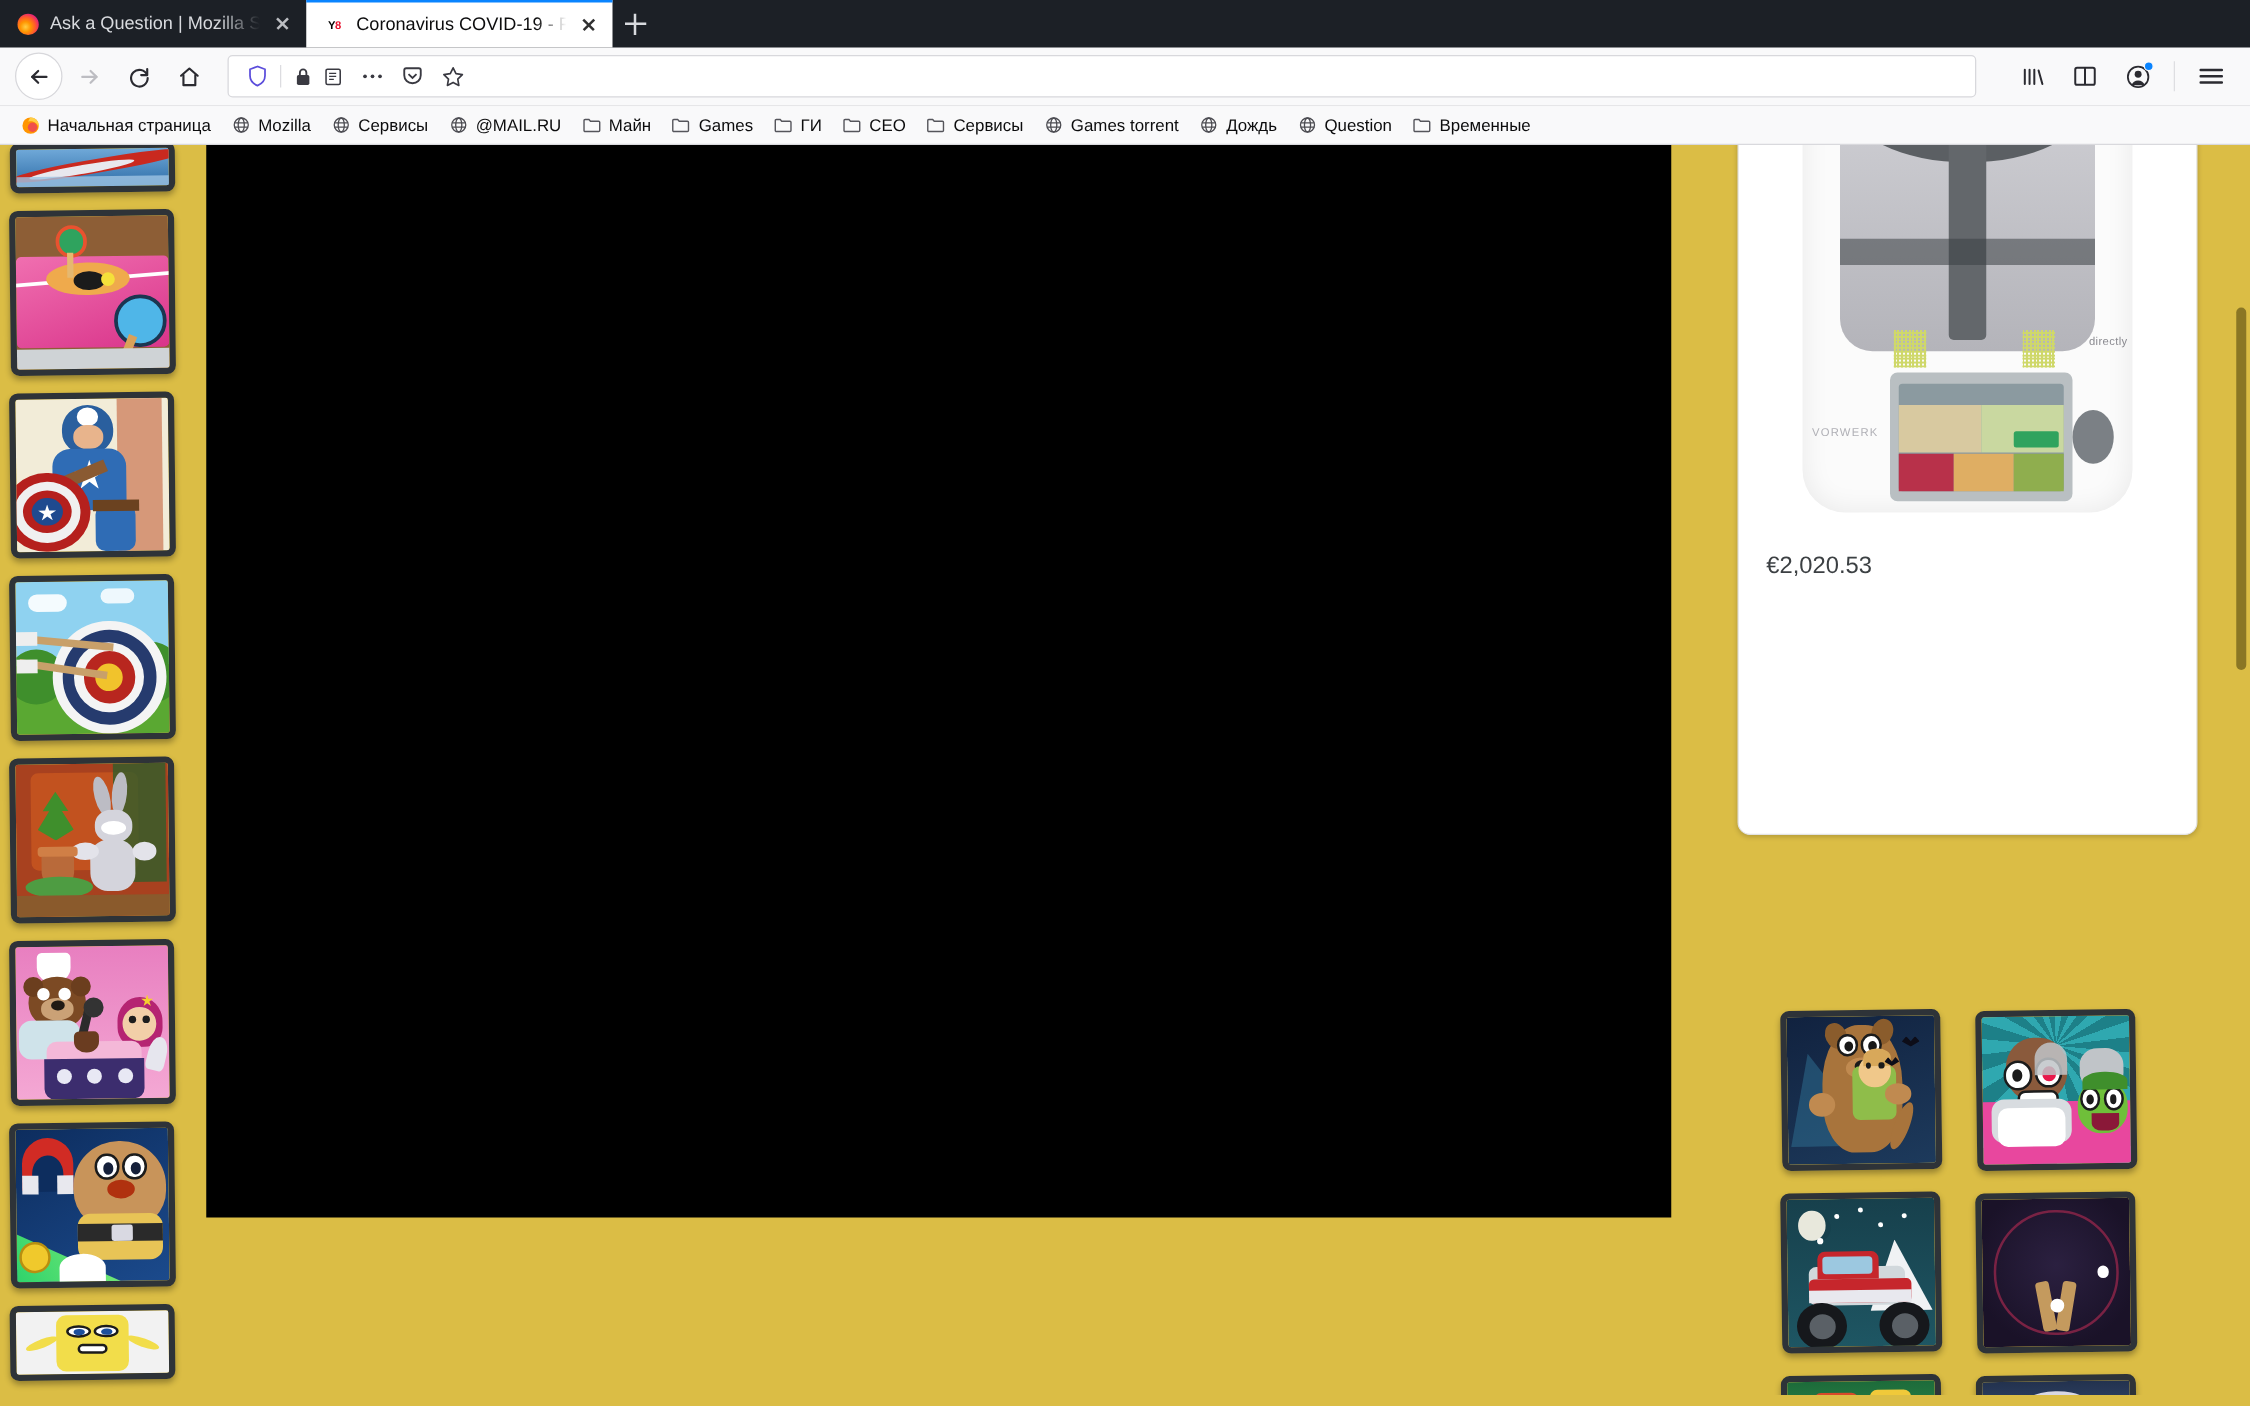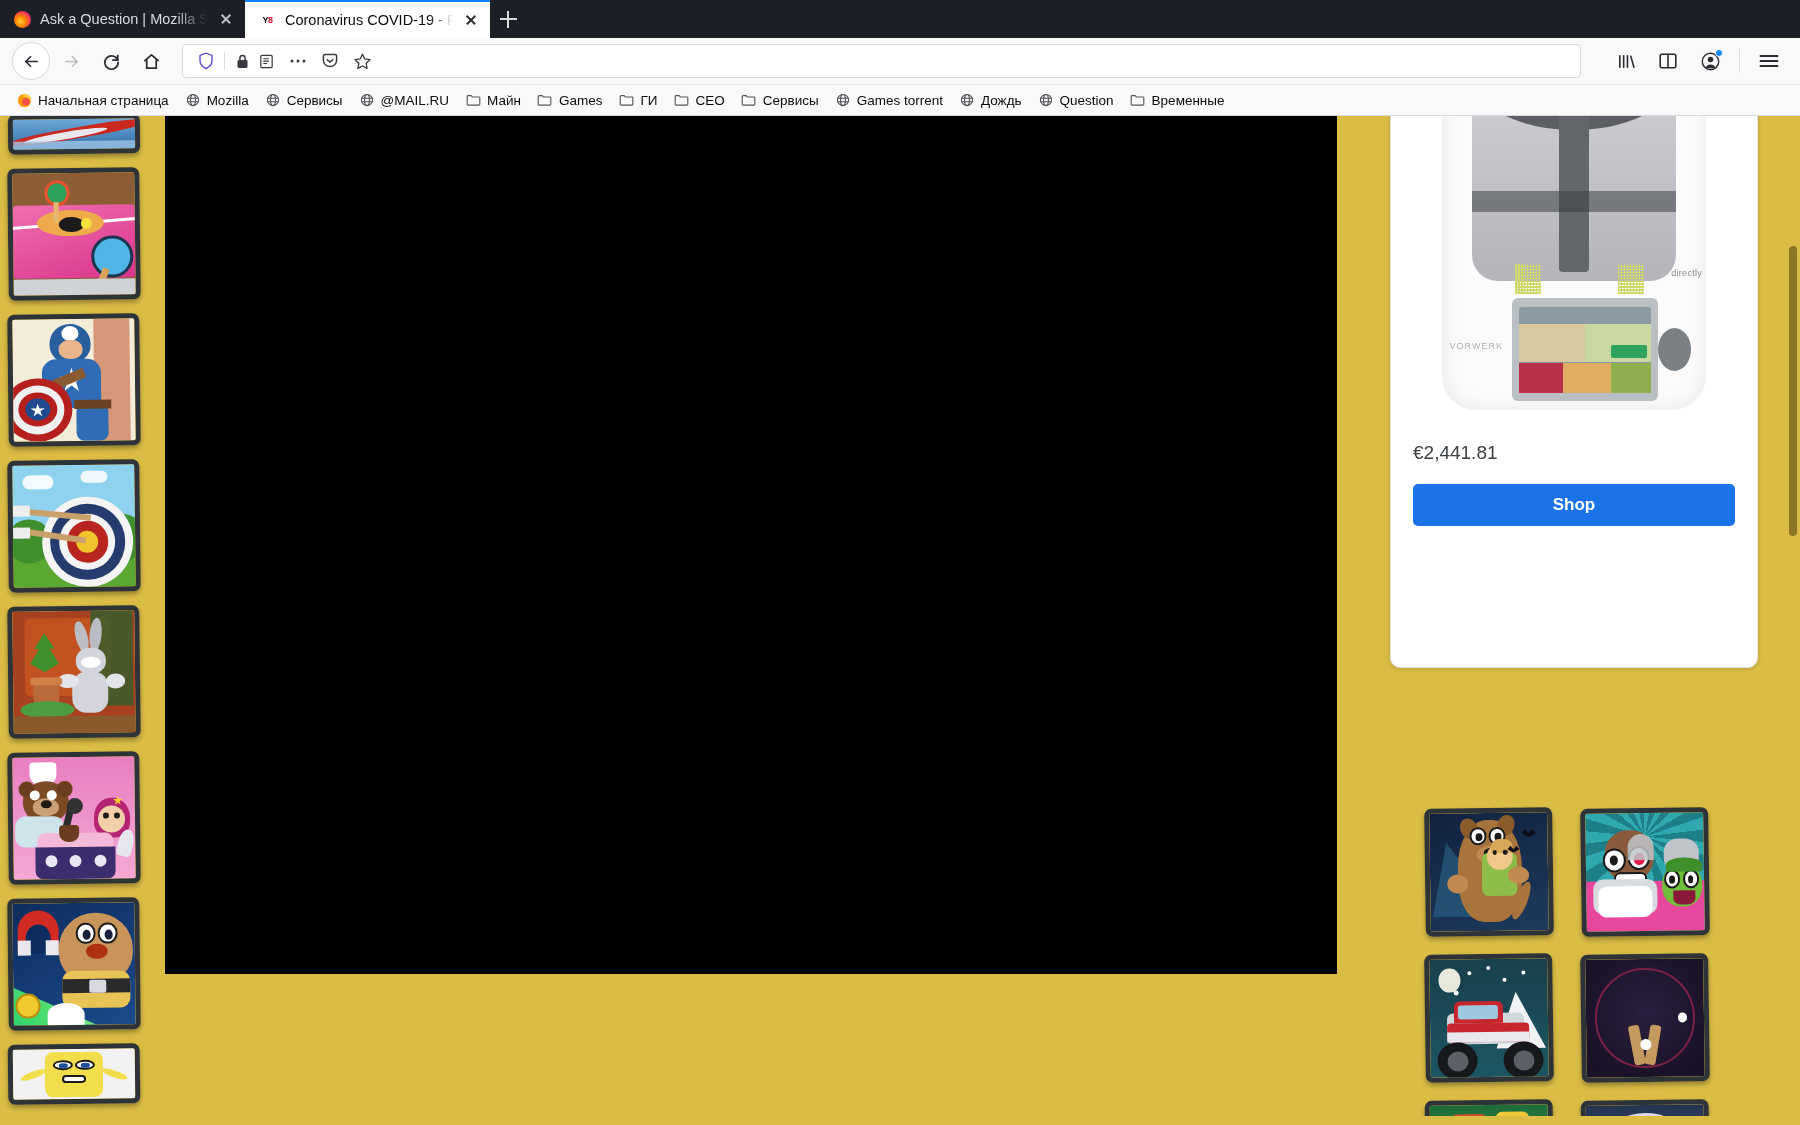--- a/index.html
+++ b/index.html
@@ -582,22 +582,21 @@
       <div class="c" style="left:35%;top:72%;width:36%;height:20%;background:#8b9aa0;border-radius:3px;overflow:hidden"></div>
       <div class="c" style="left:35%;top:76%;width:18%;height:9%;background:#d8c9a0"></div>
       <div class="c" style="left:53%;top:76%;width:18%;height:9%;background:#c9d8a0"></div>
       <div class="c" style="left:35%;top:85%;width:12%;height:7%;background:#b8314a"></div>
       <div class="c" style="left:47%;top:85%;width:13%;height:7%;background:#dfae63"></div>
       <div class="c" style="left:60%;top:85%;width:11%;height:7%;background:#8fae4e"></div>
       <div class="c" style="left:60%;top:81%;width:10%;height:3%;background:#2fa35e;border-radius:2px"></div>
       <div class="c" style="right:18%;top:77%;width:9%;height:10%;background:#7b8085;border-radius:50%"></div>
     </div>
     <div class="ad-body">
-      <div class="ad-price">€2,441.81</div>
-      <div class="shop-btn">Shop</div>
+      <div class="ad-price">€2,020.53</div>
     </div>
   </div>
 
   <div class="right-grid" style="left:1425px;top:692px;grid-template-columns:132px 132px;gap:18px:0;column-gap:24px;row-gap:18px">
 
     <div class="rthumb">
       <div class="sc" style="background:linear-gradient(160deg,#11223f,#1d3a5c)"></div>
       <div class="c" style="left:2%;top:18%;width:40%;height:70%;background:#2d6b8e;opacity:.55;clip-path:polygon(0 100%,30% 10%,70% 40%,100% 100%)"></div>
       <div class="c" style="left:24%;top:6%;width:54%;height:86%;background:#a8743c;border-radius:46% 46% 40% 40%"></div>
       <div class="c" style="left:26%;top:4%;width:14%;height:18%;background:#8a5c2c;border-radius:50%;transform:rotate(-24deg)"></div>

